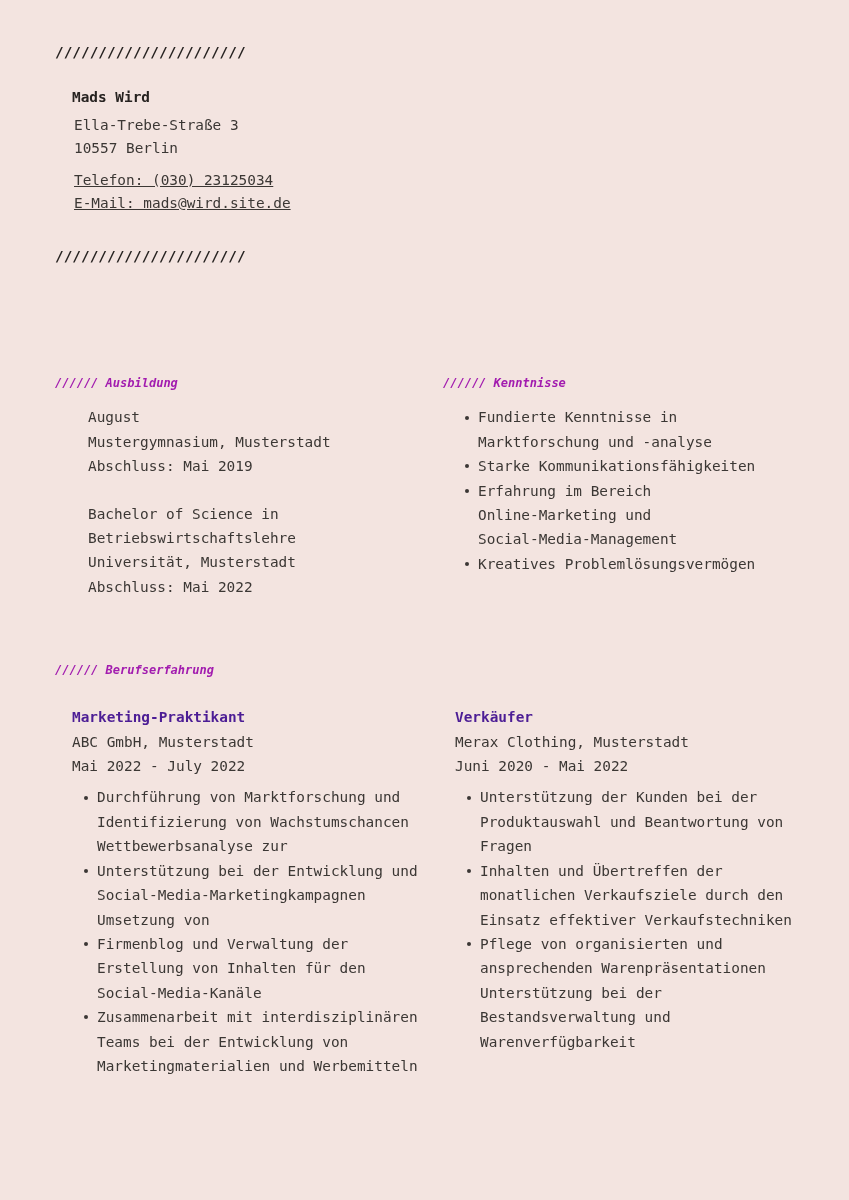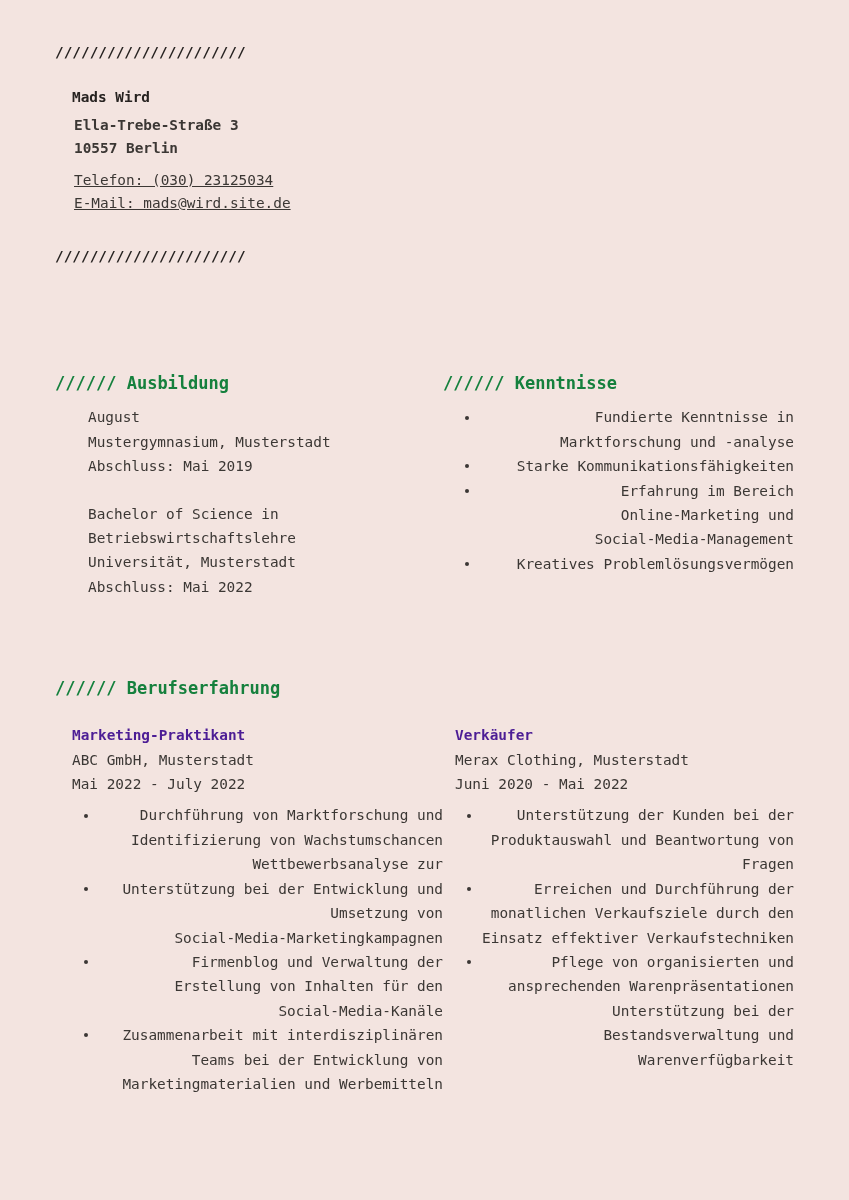--- a/index.html
+++ b/index.html
@@ -19,44 +19,44 @@
   }
   .divider {
     font-weight:700; color:#262220;
     line-height:24px; white-space:pre;
   }
   .divider.bottom { margin-top:29px; }
 
   
   .contact-header { display:block; }
   .person-name { font-weight:700; color:#262220; margin:22px 0 0 17px; line-height:23px; }
-  .address-block { margin:5px 0 0 19px; line-height:23px;font-weight:bold; }
+  .address-block { margin:5px 0 0 19px; line-height:23px; }
   .contact-block { margin:9px 0 0 19px; line-height:23px;text-decoration:underline; }
 
   
   .main-grid { display:grid; grid-template-columns:388px 1fr; margin-top:103px; }
   .jobs-grid { display:grid; grid-template-columns:388px 1fr; margin-top:22.6px; }
 
   h2.section-h {
-    font-size:17px; line-height:24.4px;
-    font-weight:700; color:#15803d;
+    font-size:12px; line-height:24.4px;
+    font-weight:700; color:#a21caf;font-style:italic;
   }
   .edu-entry { margin:10px 0 0 33px; }
   .edu-entry + .edu-entry { margin-top:23px; }
 
-  ul.bullets { list-style:none; margin-top:10px;text-align:right; }
+  ul.bullets { list-style:none; margin-top:10px; }
   ul.bullets li { position:relative; padding-left:25px; }
   .dot {
     position:absolute; left:12px; top:10.2px;
     width:4px; height:4px; border-radius:50%;
     background:#3b3734;
   }
   .skills-list { margin-left:10px; }
 
-  .experience-section { margin-top:77px; }
+  .experience-section { margin-top:59px; }
   .job { }
   .job.left  { margin-left:17px; }
   .job.right { margin-left:12px; }
   .job h3 { font-size:14.4px; line-height:24.4px; font-weight:700; color:#4c1d95; }
   .job .bullets { margin-top:7px; }
   .line { display:block; }
 </style>
 </head>
 <body>
 
@@ -142,22 +142,22 @@
         <ul class="bullets">
           <li>
             <span class="dot"></span>
             <span class="line">Durchführung von Marktforschung und</span>
             <span class="line">Identifizierung von Wachstumschancen</span>
             <span class="line">Wettbewerbsanalyse zur</span>
           </li>
           <li>
             <span class="dot"></span>
             <span class="line">Unterstützung bei der Entwicklung und</span>
+            <span class="line">Social-Media-Marketingkampagnen</span>
             <span class="line">Umsetzung von</span>
-            <span class="line">Social-Media-Marketingkampagnen</span>
           </li>
           <li>
             <span class="dot"></span>
             <span class="line">Firmenblog und Verwaltung der</span>
             <span class="line">Erstellung von Inhalten für den</span>
             <span class="line">Social-Media-Kanäle</span>
           </li>
           <li>
             <span class="dot"></span>
             <span class="line">Zusammenarbeit mit interdisziplinären</span>
@@ -173,21 +173,21 @@
         <div class="line">Juni 2020 - Mai 2022</div>
         <ul class="bullets">
           <li>
             <span class="dot"></span>
             <span class="line">Unterstützung der Kunden bei der</span>
             <span class="line">Produktauswahl und Beantwortung von</span>
             <span class="line">Fragen</span>
           </li>
           <li>
             <span class="dot"></span>
-            <span class="line">Erreichen und Durchführung der</span>
+            <span class="line">Inhalten und Übertreffen der</span>
             <span class="line">monatlichen Verkaufsziele durch den</span>
             <span class="line">Einsatz effektiver Verkaufstechniken</span>
           </li>
           <li>
             <span class="dot"></span>
             <span class="line">Pflege von organisierten und</span>
             <span class="line">ansprechenden Warenpräsentationen</span>
             <span class="line">Unterstützung bei der</span>
             <span class="line">Bestandsverwaltung und</span>
             <span class="line">Warenverfügbarkeit</span>

